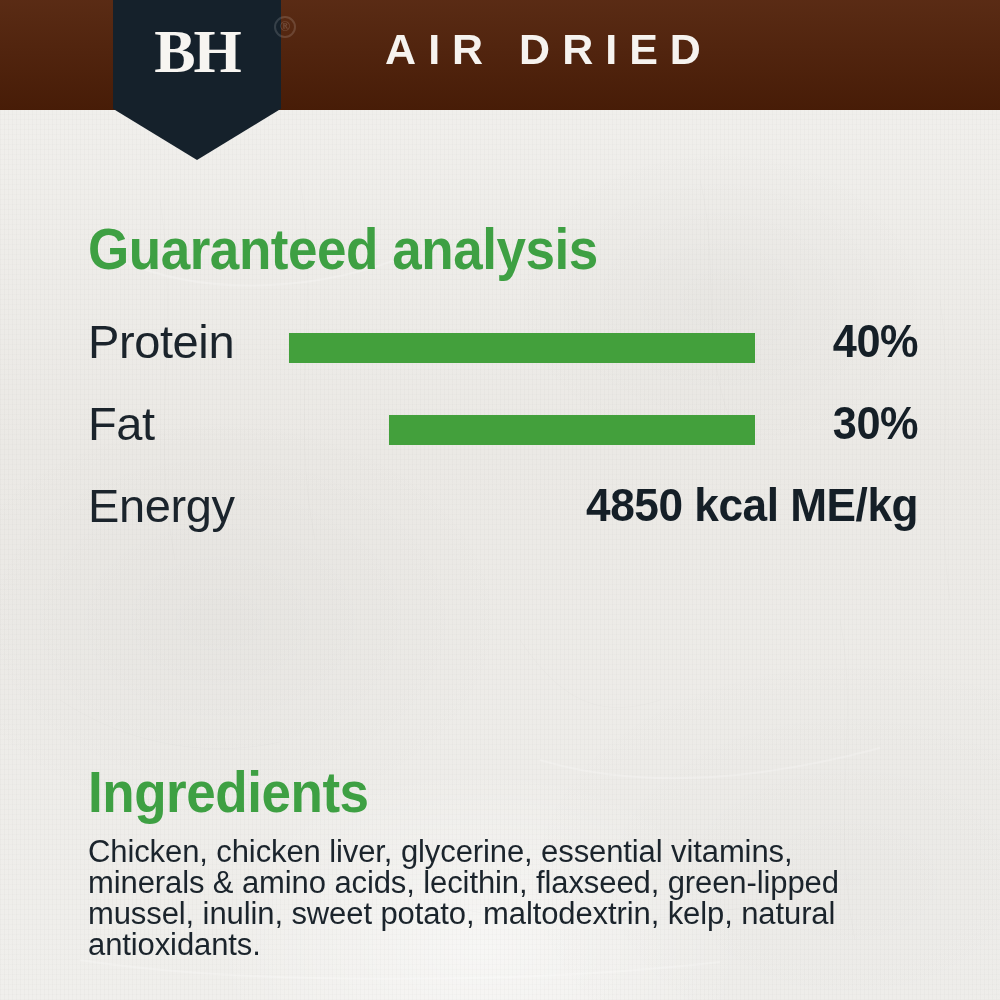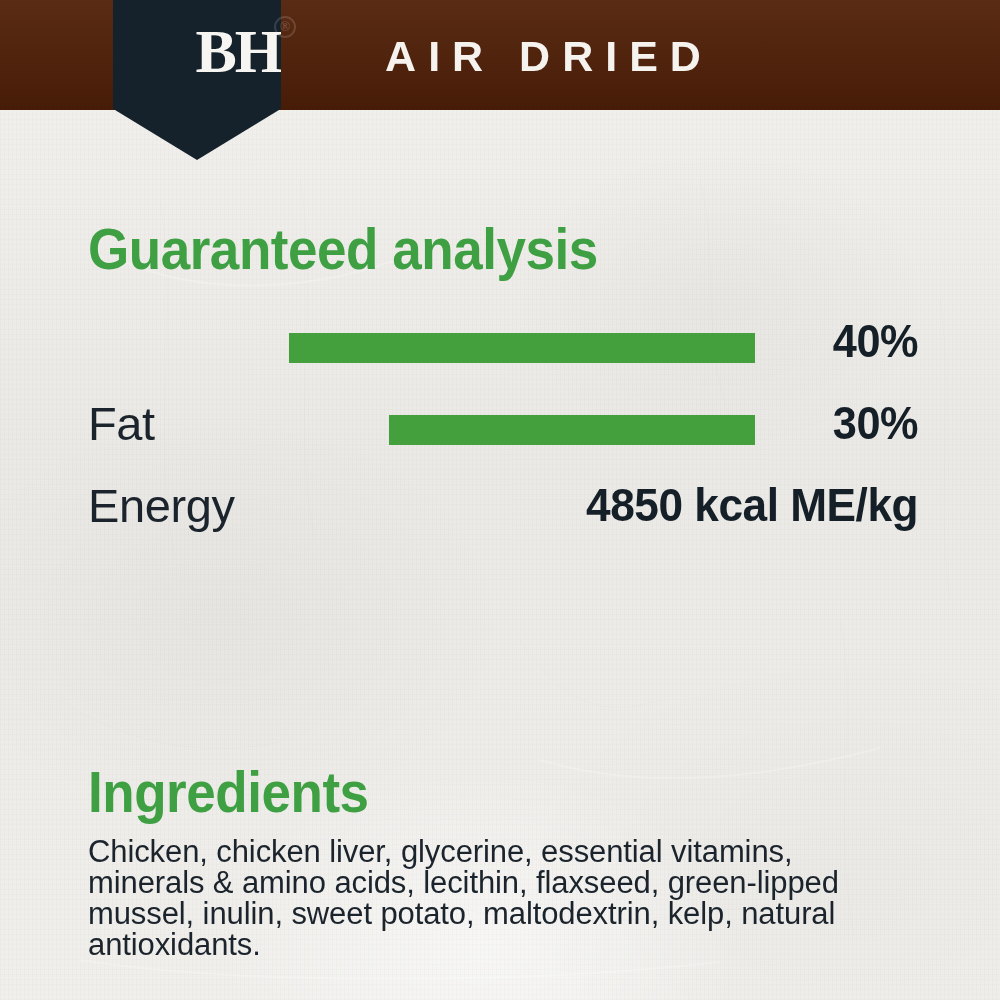--- a/index.html
+++ b/index.html
@@ -81,21 +81,21 @@
     line-height: 18px;
     text-align: center;
     font-weight: bold;
     font-family: "Liberation Serif", serif;
     z-index: 4;
   }
 
   #air-dried {
     position: absolute;
     left: 0; right: 0;
-    top: 34px;
+    top: 27px;
     text-align: center;
     padding-left: 86px;
     color: #f6f3ef;
     font-family: "Liberation Sans", sans-serif;
     font-size: 43px;
     font-weight: bold;
     letter-spacing: 12px;
     line-height: 44px;
     z-index: 3;
     text-indent: 12px;
@@ -106,21 +106,21 @@
     position: absolute;
     left: 113px;
     top: 0;
     width: 168px;
     height: 160px;
     background: #15212b;
     clip-path: polygon(0 0, 100% 0, 100% 68%, 50% 100%, 0 68%);
     z-index: 3;
     display: flex;
     align-items: flex-start;
-    justify-content: flex-end;
+    justify-content: center;
   }
   #logo-text {
     margin-top: 20px;
     color: #f7f5f1;
     font-family: "Liberation Serif", serif;
     font-weight: bold;
     font-size: 62px;
     line-height: 62px;
     letter-spacing: -2px;
   }
@@ -252,20 +252,21 @@
     <span id="logo-text">BH</span>
   </div>
 
   <div id="content">
 
     <div id="guaranteed-title" class="section-title">Guaranteed analysis</div>
 
     <div id="analysis-rows">
 
       <div class="row">
+        <div class="row-label">Protein</div>
         <div class="row-bar-track">
           <div class="row-bar" style="width:466px"></div>
         </div>
         <div class="row-value">40%</div>
       </div>
 
       <div class="row">
         <div class="row-label">Fat</div>
         <div class="row-bar-track">
           <div class="row-bar" style="width:366px"></div>

